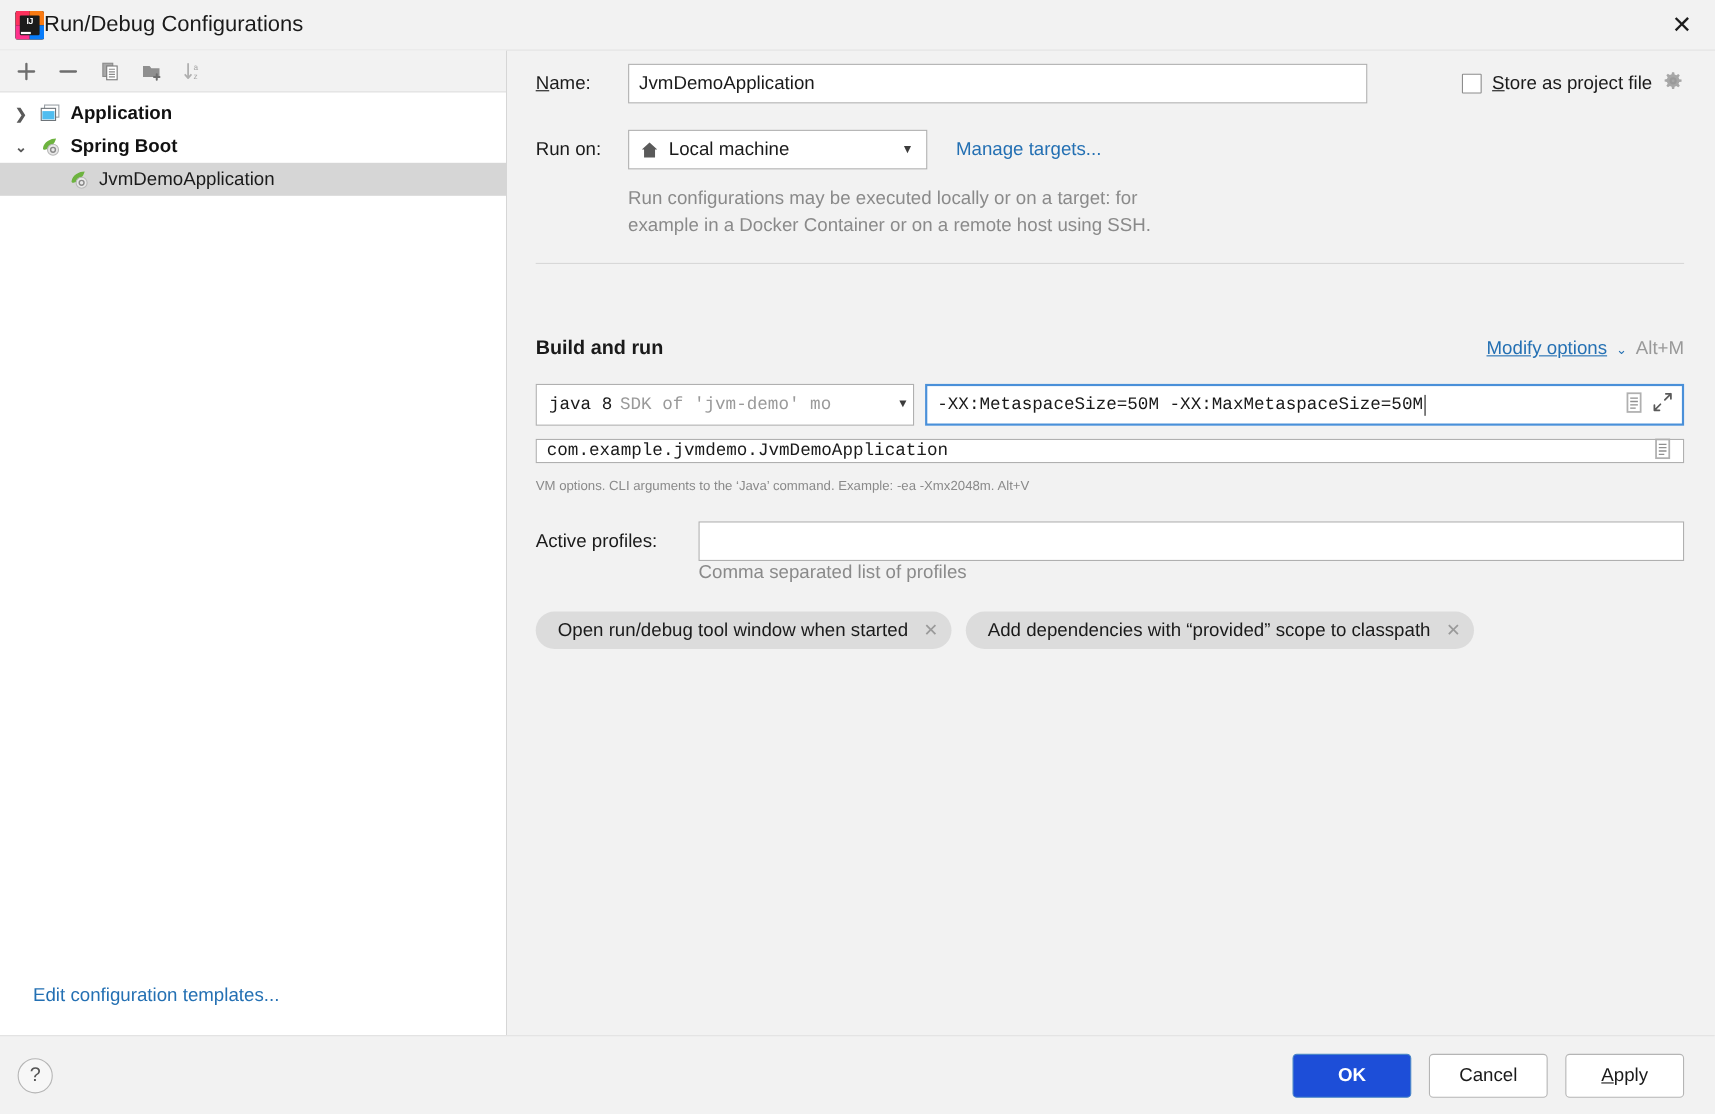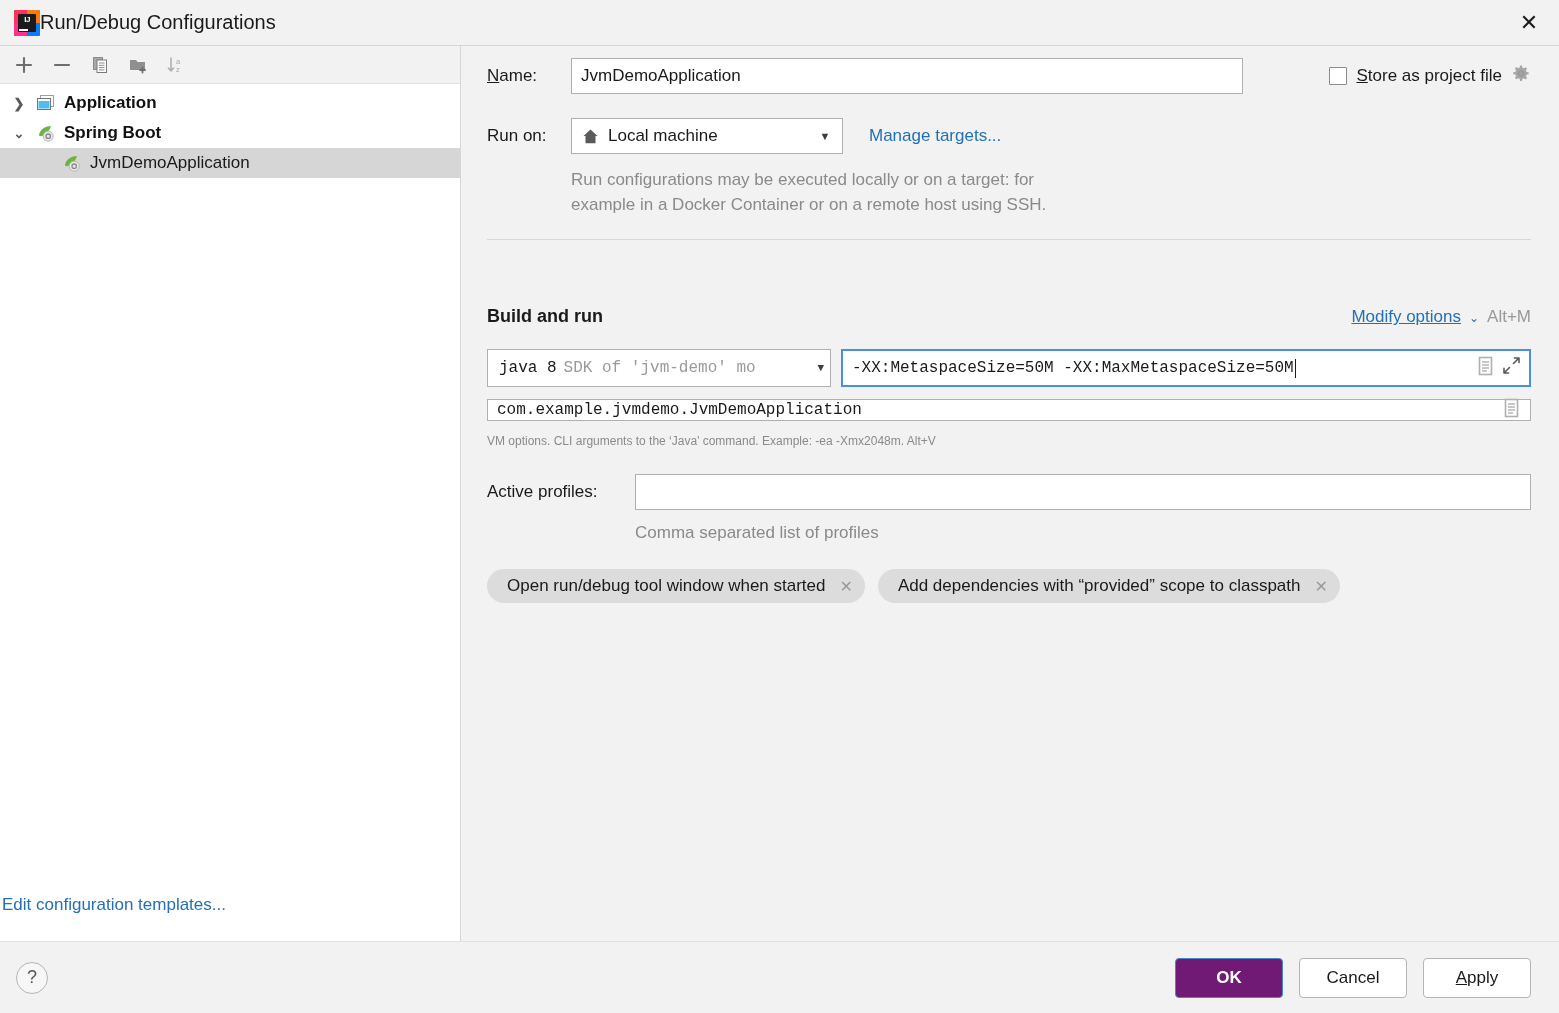--- a/index.html
+++ b/index.html
@@ -85,21 +85,21 @@
   }
   .tree-row.group { font-weight: bold; color: #111; }
   .tree-row.child { padding-left: 58px; font-weight: normal; color: #1a1a1a; }
   .tree-row.selected { background: #d6d6d6; }
   .chev {
     width: 26px; flex: 0 0 26px; display: flex; align-items: center; justify-content: center;
     color: #5a5a5a; font-size: 13px;
   }
   .t-icon { width: 26px; flex: 0 0 26px; display: flex; align-items: center; justify-content: center; margin-right: 6px; }
   .sb-footer {
-    flex: 0 0 auto; padding: 0 0 26px 2px;
+    flex: 0 0 auto; padding: 0 0 26px 30px;
   }
   .link {
     color: #2470b3; font-size: 17px; cursor: default;
   }
   .link.underline { text-decoration-color: #2470b3; }
 
   
   .panel {
     flex: 1 1 auto; background: #f2f2f2; position: relative;
     padding: 0 28px 0 26px;
@@ -193,21 +193,21 @@
   }
   #mainclass-field .val { color: #1a1a1a; }
 
   .hint {
     margin-top: 13px; font-size: 12px; color: #8a8a8a;
   }
 
   .profiles-row { margin-top: 26px; display: flex; align-items: center; }
   .profiles-label { width: 148px; flex: 0 0 148px; }
   #profiles-field { flex: 1 1 auto; height: 36px; }
-  .profiles-hint { margin-left: 148px; margin-top: 13px; font-size: 17px; color: #8a8a8a; }
+  .profiles-hint { margin-left: 148px; font-size: 17px; color: #8a8a8a; }
 
   .chips { margin-top: 26px; display: flex; gap: 13px; }
   .chip {
     height: 34px; background: #dcdcdc; border-radius: 17px;
     display: flex; align-items: center; padding: 0 12px 0 20px;
     font-size: 17px; color: #1a1a1a; cursor: default;
   }
   .chip .x { margin-left: 14px; color: #9a9a9a; font-size: 16px; }
 
   
@@ -224,21 +224,21 @@
     display: flex; align-items: center; justify-content: center;
     font-size: 18px; color: #555; cursor: default;
   }
   .btns { margin-left: auto; display: flex; gap: 16px; }
   .btn {
     min-width: 108px; height: 40px; border-radius: 4px;
     display: flex; align-items: center; justify-content: center;
     font-size: 17px; cursor: default;
     background: #fff; border: 1px solid #b5b5b5; color: #1a1a1a;
   }
-  .btn.primary { background: #701a75; border-color: #4a86c8; color: #fff; font-weight: bold; }
+  .btn.primary { background: #1d4ed8; border-color: #4a86c8; color: #fff; font-weight: bold; }
   .btn u { text-decoration: underline; }
 </style>
 </head>
 <body>
 
 <div id="dialog">
 
   <div class="titlebar">
     <div class="ij-logo">
       <div class="q q1"></div>

